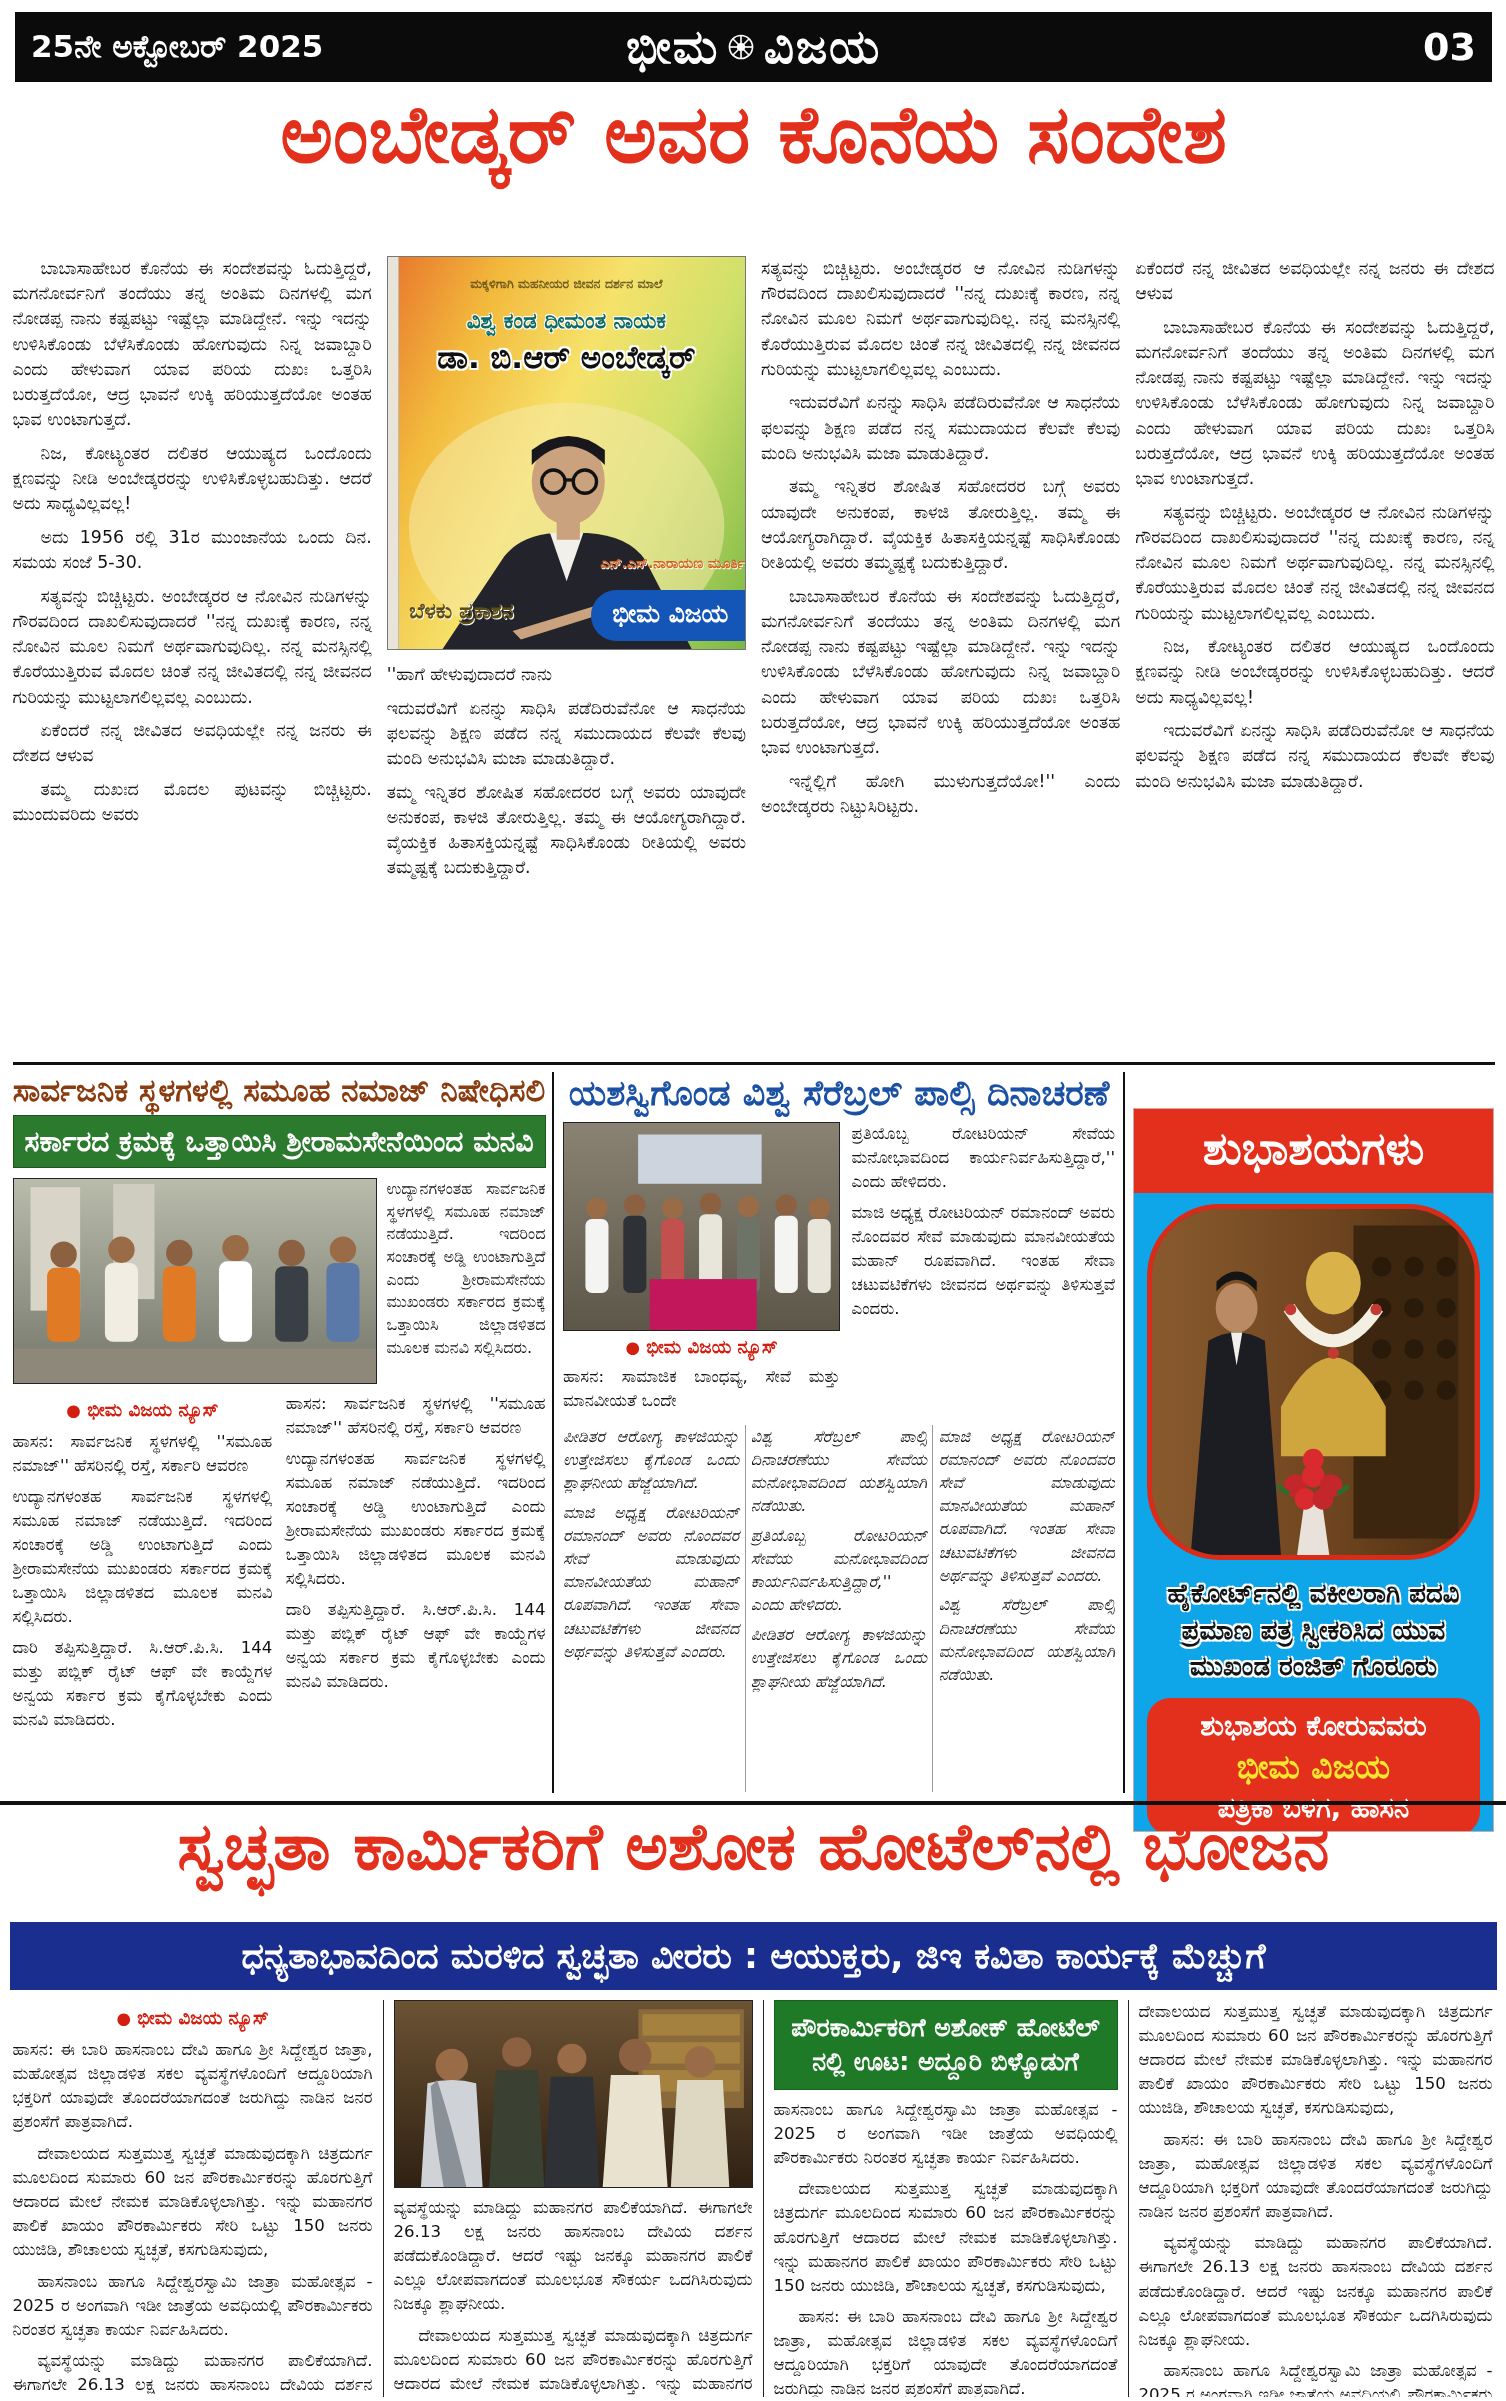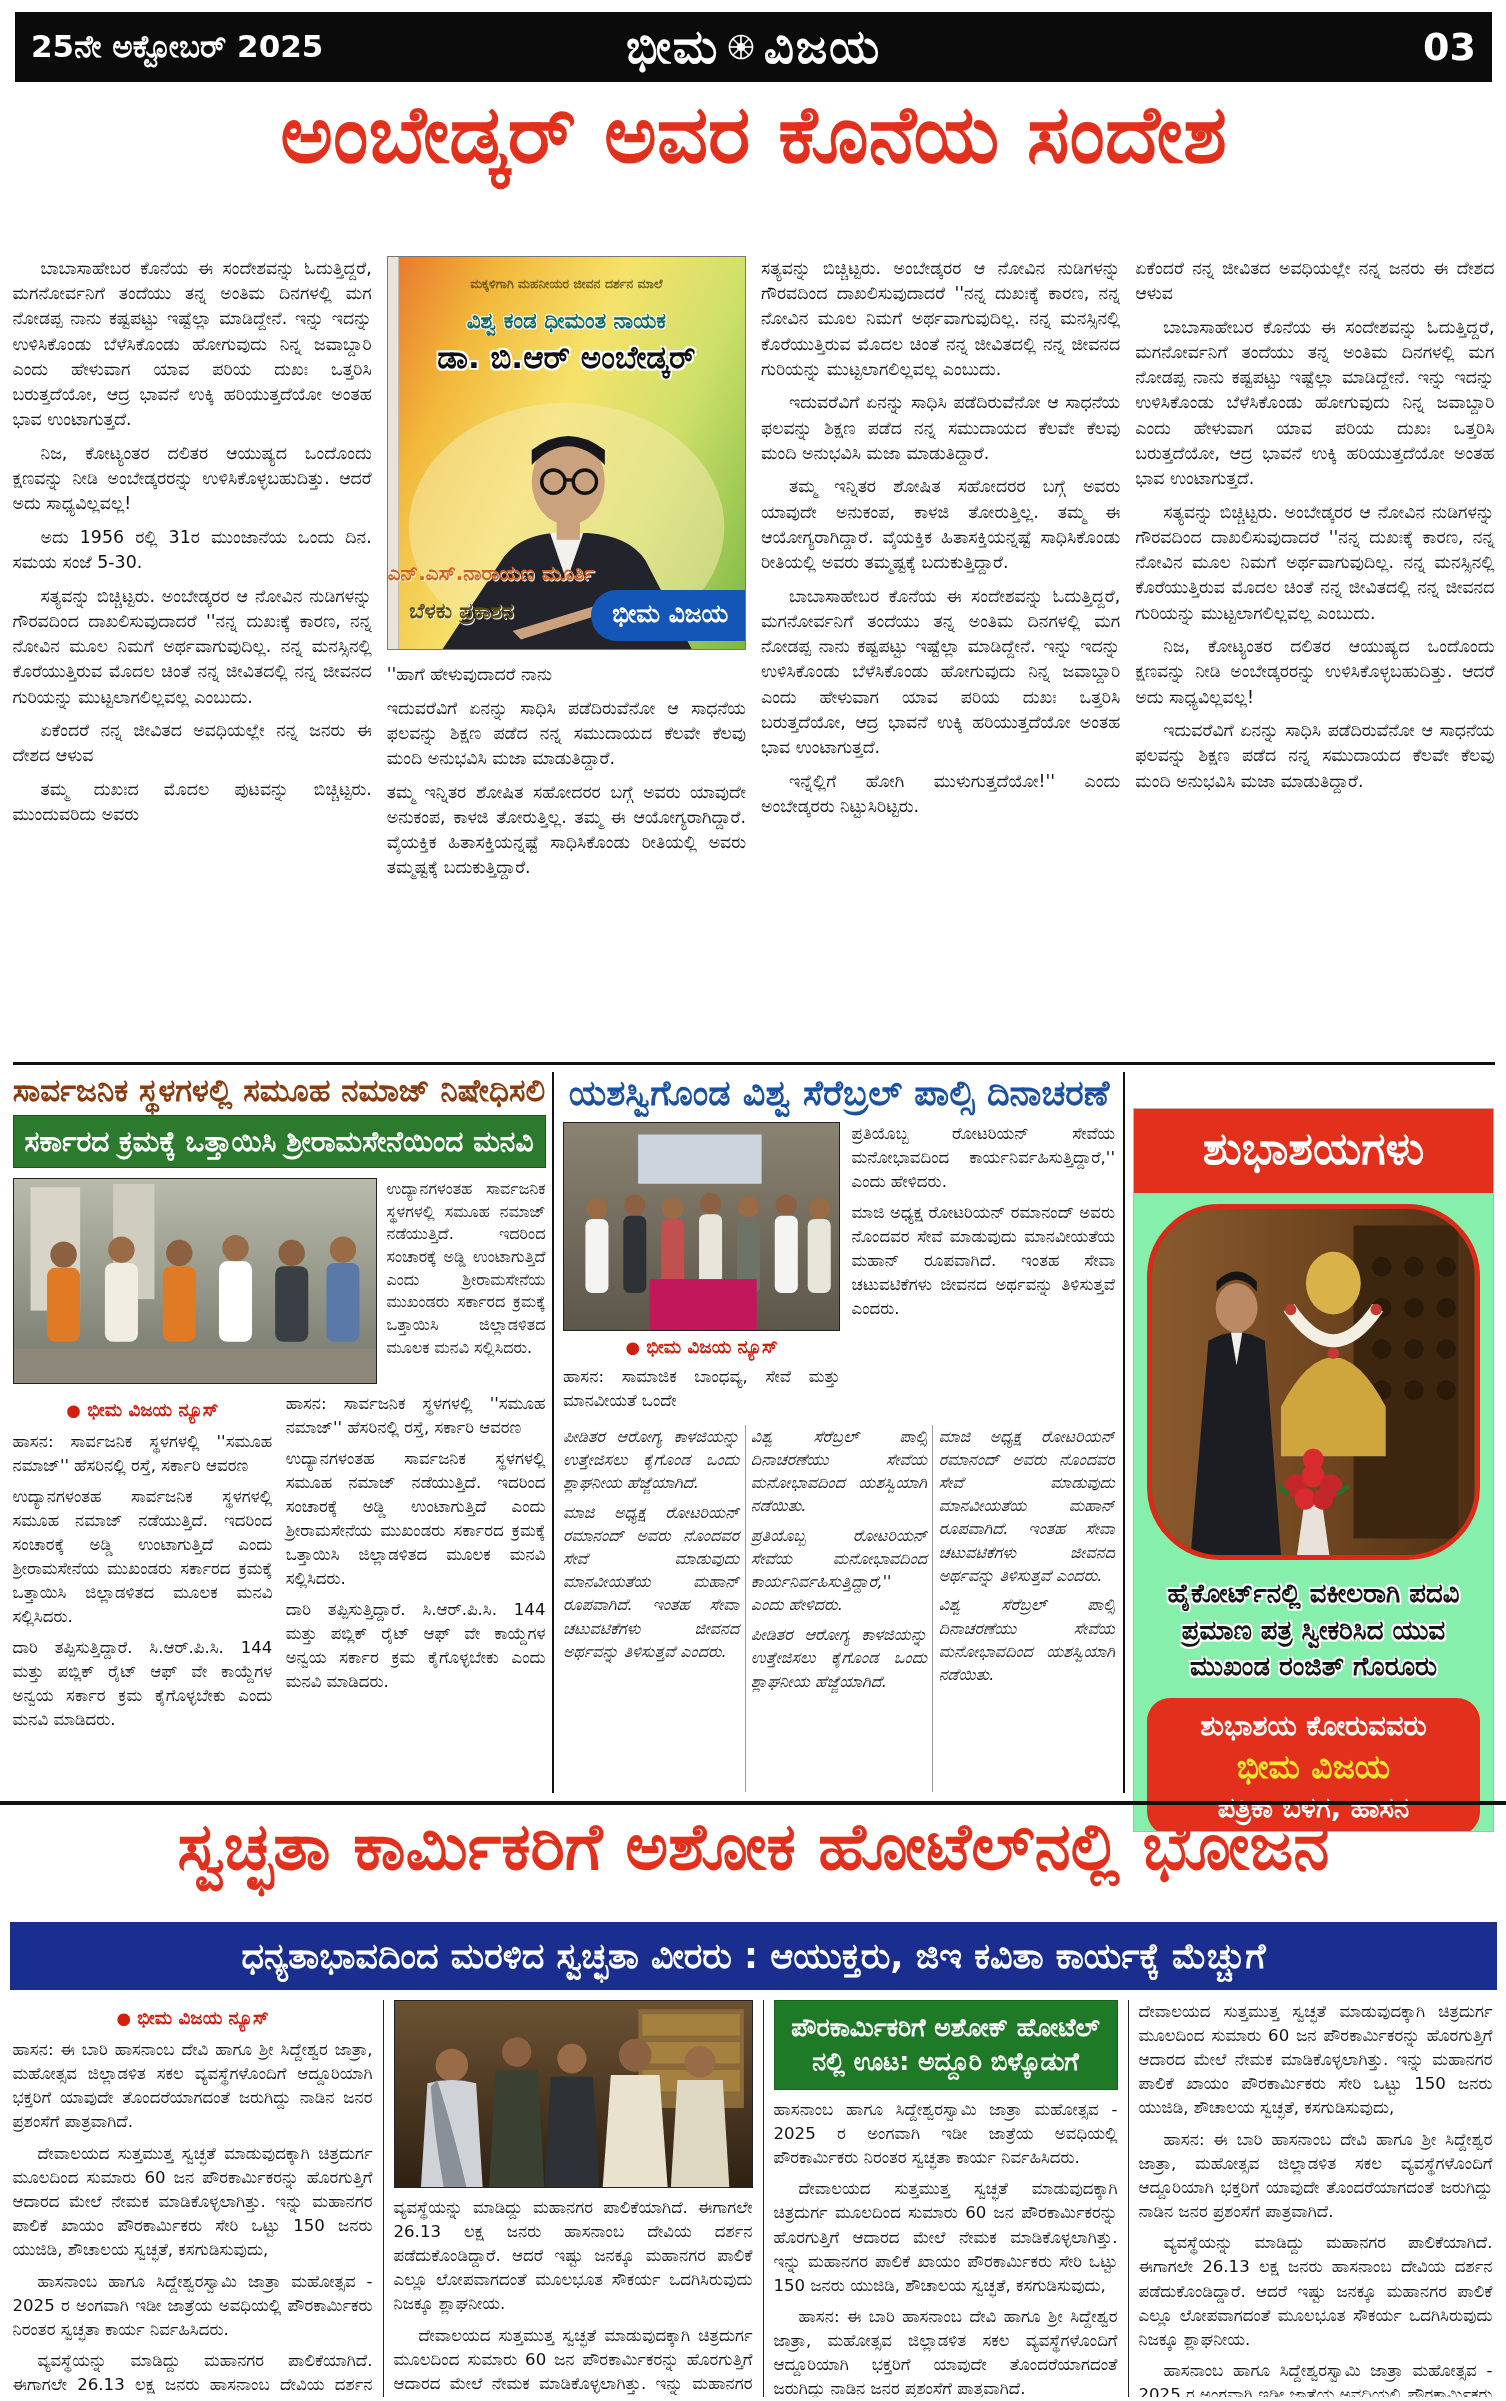--- a/index.html
+++ b/index.html
@@ -39,21 +39,21 @@
     background:linear-gradient(115deg,#e8742c 0%,#f2b93c 22%,#f6e26b 45%,#cfe06a 68%,#7ab844 100%);
     overflow:hidden; margin-bottom:12px;
   }
   .book .spine{ position:absolute; left:0; top:0; bottom:0; width:11.6px; background:#e9e4da; border-right:0.8px solid #bbb; }
   .book-series{ position:absolute; top:18.3px; width:100%; text-align:center; font-size:12.5px; color:#5a4a16; font-weight:bold; opacity:.85;}
   .book-tagline{ position:absolute; top:48px; width:100%; text-align:center; font-size:21.6px; font-weight:bold; color:#0c6b62;
      text-shadow:0.8px 0.8px 0 #fff,-0.8px -0.8px 0 #fff,0.8px -0.8px 0 #fff,-0.8px 0.8px 0 #fff; }
   .book-title{ position:absolute; top:78px; width:100%; text-align:center; font-size:31px; font-weight:bold; color:#101010;
      text-shadow:1.7px 1.7px 0 #fff,-1.7px -1.7px 0 #fff,1.7px -1.7px 0 #fff,-1.7px 1.7px 0 #fff; }
   .book-portrait{ position:absolute; top:125px; left:0; width:100%; height:274px; }
-  .book-author{ position:absolute; bottom:61px; width:100%; text-align:left; font-size:20px; font-weight:bold; color:#d4621f;
+  .book-author{ position:absolute; bottom:76px; width:100%; text-align:right; font-size:14px; font-weight:bold; color:#d4621f;
      text-shadow:0.8px 0.8px 0 #fff; }
   .book-publisher{ position:absolute; bottom:23px; left:21.6px; font-size:21px; font-weight:bold; color:#5b4d15;
      text-shadow:0.8px 0.8px 0 #fff; }
   .book-badge{ position:absolute; bottom:8.3px; right:-5px; background:#1456b8; color:#fff;
      font-size:25px; font-weight:bold; padding:6.6px 21.6px 8.3px 21.6px; border-radius:28px 0 0 28px; }
   .quote-block p{ text-indent:0; }
   
   .hrule1{ position:absolute; top:1062px; left:12.5px; width:1482px; height:2.5px; background:#111; }
   .hrule2{ position:absolute; top:1801px; left:0; width:1507px; height:4.2px; background:#111; }
   .vrule{ position:absolute; top:1072px; height:721px; width:1.7px; background:#111; }
@@ -79,21 +79,21 @@
   .mc-photo{ width:277px; height:209px; border:1.7px solid #222; }
   .mc-left p, .mc-side p{ font-size:16.6px; line-height:1.45; text-align:justify; margin-bottom:6.6px; }
   .mc-side{ flex:1; overflow:hidden; }
   .mc-cols{ margin-top:5px; columns:3; column-gap:11.6px; column-rule:0.8px solid #999;
      font-size:16px; line-height:1.45; text-align:justify; height:390px; overflow:hidden;font-style:italic; }
   .mc-cols p{ margin-bottom:6.6px; }
   
   .mid-right{ position:absolute; top:1108px; left:1133px; width:361px; height:724px; overflow:hidden;
      border:0.8px solid #caa; }
   .ad-head{ background:#e3301d; color:#fff; font-size:45px; font-weight:bold; text-align:center; padding:13.3px 0 16.6px 0; }
-  .ad-body{ background:#86efac; padding:11.6px 13.3px; height:100%; }
+  .ad-body{ background:#0ea5e9; padding:11.6px 13.3px; height:100%; }
   .ad-photo{ width:100%; height:356px; border:5px solid #d92b18; border-radius:73px; overflow:hidden; background:#7a4b26; }
   .ad-caption{ margin-top:15px; font-size:26px; font-weight:bold; line-height:1.4; text-align:center; color:#141414;
      text-shadow:1.7px 1.7px 0 #fff,-1.7px -1.7px 0 #fff,1.7px -1.7px 0 #fff,-1.7px 1.7px 0 #fff; }
   .ad-from{ margin-top:13.3px; background:#e3301d; border-radius:23px; padding:11.6px 6.6px; text-align:center; }
   .ad-from .l1{ color:#fff; font-size:27.4px; font-weight:bold; }
   .ad-from .l2{ color:#f5e62e; font-size:33px; font-weight:bold; margin-top:5px; }
   .ad-from .l3{ color:#fff; font-size:27.4px; font-weight:bold; margin-top:5px; }
   
   .bh-headline{ position:absolute; top:1811px; left:0; width:100%; height:106px; text-align:center;
      color:#e3301d; font-size:65px; font-weight:bold; line-height:1.1; }

